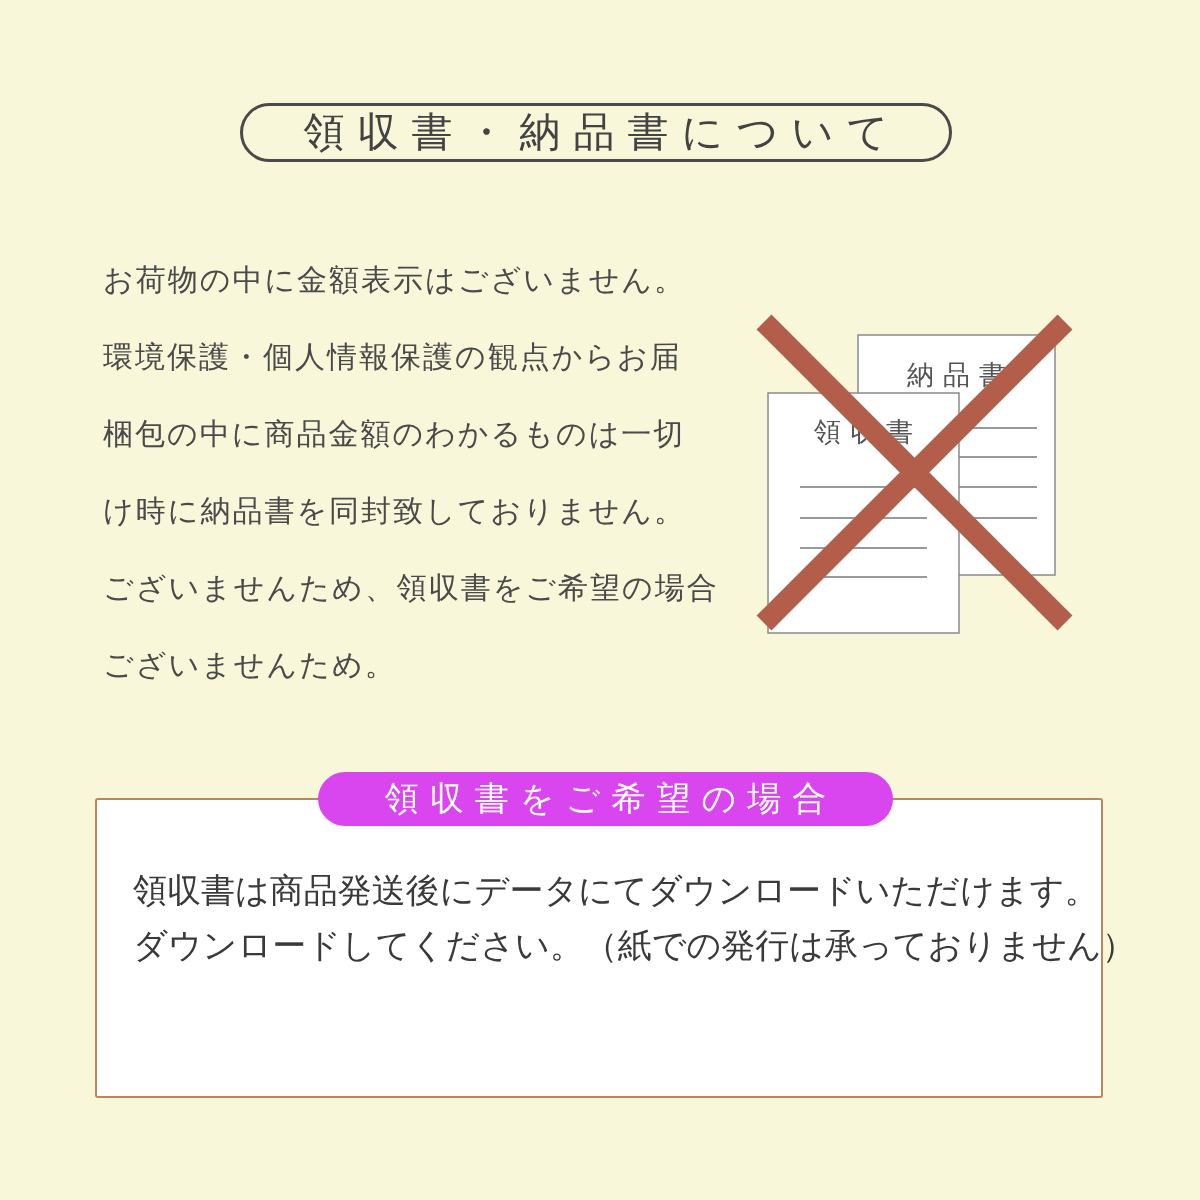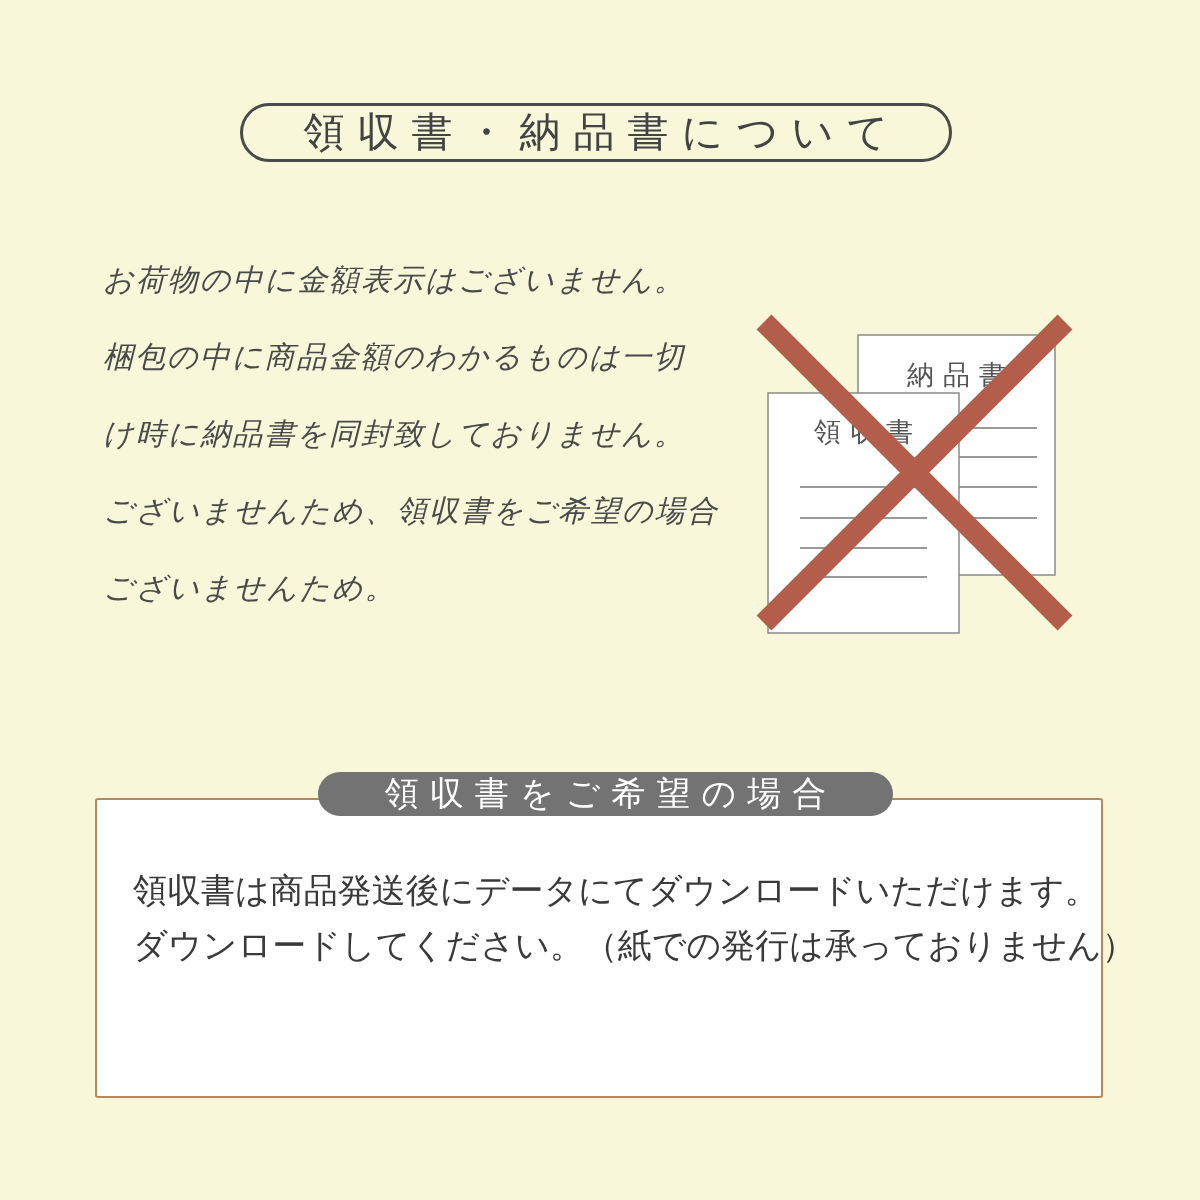--- a/index.html
+++ b/index.html
@@ -38,21 +38,20 @@
 
   
   .body-text {
     position: absolute;
     left: 103px;
     top: 241px;
     font-size: 30px;
     line-height: 77px;
     color: #4A4A4A;
     letter-spacing: 2px;
-    font-style: italic;
   }
   .body-text .bline { white-space: nowrap; }
 
   
   .illus {
     position: absolute;
     left: 740px;
     top: 292px;
   }
 
@@ -66,22 +65,22 @@
     background: #FFFFFF;
     border: 2px solid #B8875B;
     border-radius: 3px;
     box-sizing: border-box;
   }
   .pill {
     position: absolute;
     left: 318px;
     top: 772px;
     width: 575px;
-    height: 44px;
-    background: #737373;
+    height: 54px;
+    background: #d946ef;
     border-radius: 28px;
     display: flex;
     align-items: center;
     justify-content: center;
     z-index: 2;
   }
   .pill span {
     color: #FFFFFF;
     font-size: 34px;
     letter-spacing: 11px;
@@ -111,20 +110,21 @@
 <body>
 
 <div class="canvas">
 
   <div class="title-box">
     <span>領収書・納品書について</span>
   </div>
 
   <div class="body-text">
     <div class="bline">お荷物の中に金額表示はございません。</div>
+    <div class="bline">環境保護・個人情報保護の観点からお届</div>
     <div class="bline">梱包の中に商品金額のわかるものは一切</div>
     <div class="bline">け時に納品書を同封致しておりません。</div>
     <div class="bline">ございませんため、領収書をご希望の場合</div>
     <div class="bline">ございませんため。</div>
   </div>
 
   <svg class="illus" width="340" height="345" viewBox="0 0 340 345">
 
     <g>
       <rect x="118" y="43" width="197" height="240" fill="#FFFFFF" stroke="#8A8A8A" stroke-width="1.5"></rect>

